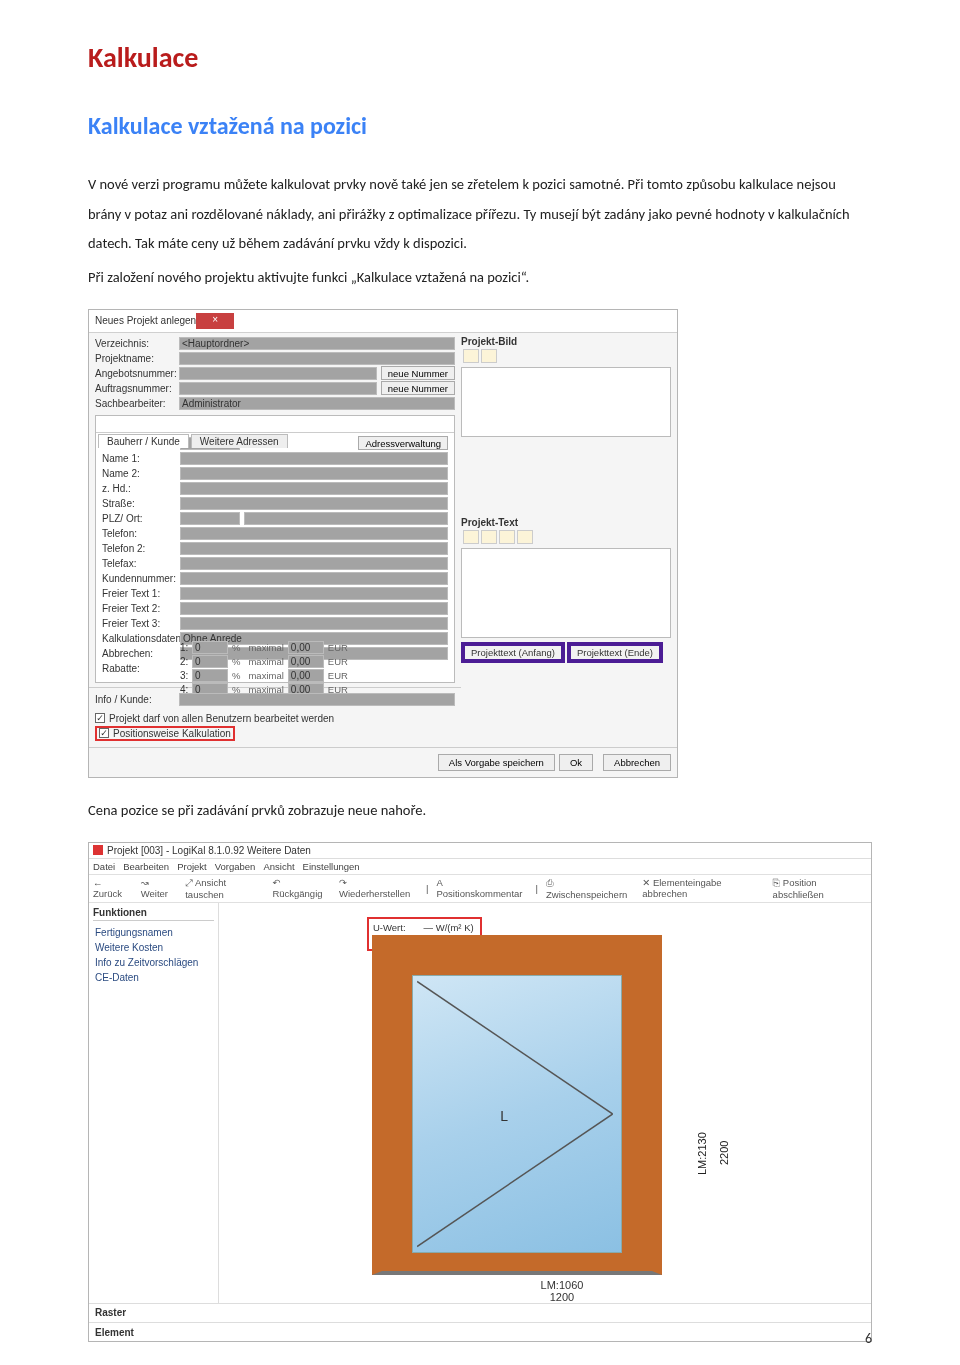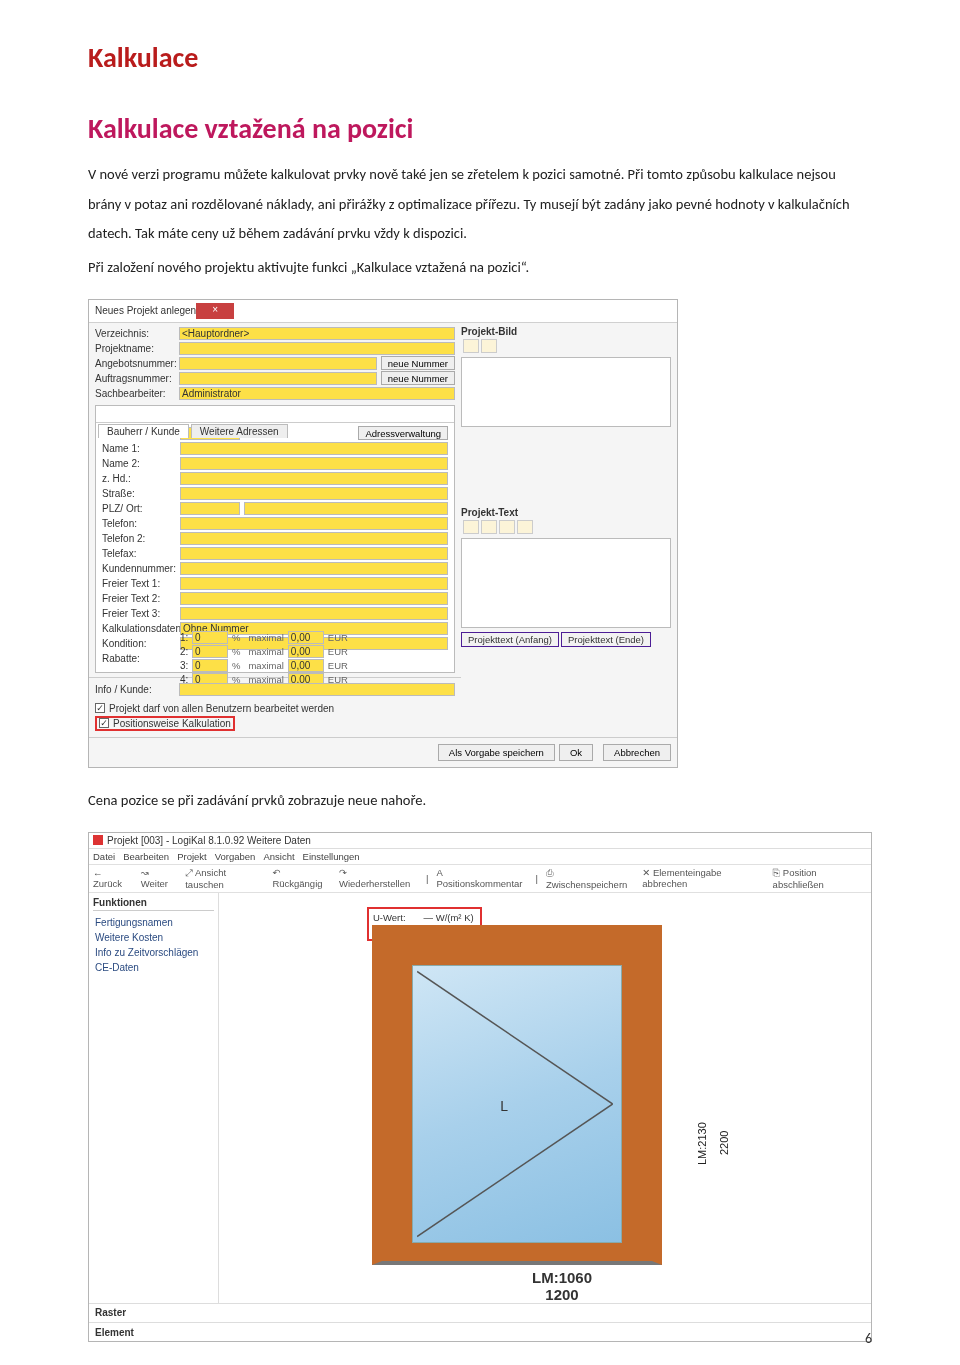--- a/index.html
+++ b/index.html
@@ -10,24 +10,24 @@
     padding: 40px 88px 30px 88px;
     width: 960px;
   }
   h1 {
     color: #b91c1c;
     font-size: 28px;
     font-weight: 600;
     margin-bottom: 36px;
   }
   h2 {
-    color: #be185d;
-    font-size: 28px;
+    color: #3b82f6;
+    font-size: 24px;
     font-weight: 600;
-    margin-bottom: 14px;
+    margin-bottom: 30px;
   }
   p {
     font-size: 14.5px;
     line-height: 2.05;
     color: #222;
     margin-bottom: 4px;
   }
   .dialog {
     margin-top: 16px;
     border: 1px solid #b5b5b5;
@@ -58,21 +58,21 @@
     display: flex;
     padding: 3px 6px 6px 6px;
     gap: 6px;
   }
   .dlg-left { flex: 1; }
   .dlg-right { width: 210px; }
   .row { display: flex; align-items: center; height: 15px; }
   .lbl { width: 84px; font-size: 10px; }
   .inp {
     border: 1px solid #bbb;
-    background: #fde047;
+    background: #a3a3a3;
     height: 13px;
     flex: 1;
     padding: 0 2px;
     font-size: 10px;
   }
   .inp.sm { flex: none; width: 60px; }
   .btn-sm {
     border: 1px solid #aaa;
     background: #efefef;
     font-size: 9.5px;
@@ -137,21 +137,21 @@
   .dlg-footer {
     display: flex;
     justify-content: flex-end;
     padding: 6px;
     border-top: 1px solid #ccc;
   }
   .dlg-footer .left, .dlg-footer .right { display: flex; gap: 6px; }
   .dlg-footer .btn-sm { height: 17px; padding: 0 10px; }
   .bot-tabs { display: flex; gap: 2px; margin-top: 4px; }
   .bot-tab {
-    border: 1px solid #4c1d95;
+    border: 4px solid #4c1d95;
     background: #f2f2f2;
     font-size: 9.5px;
     padding: 1px 6px;
   }
 
   
   .window2 {
     margin-top: 16px;
     border: 1px solid #b5b5b5;
     background: #fff;
@@ -235,23 +235,22 @@
     color: #222;
   }
   .dim-right .v {
     transform: rotate(-90deg);
     transform-origin: left top;
     position: absolute;
     white-space: nowrap;
   }
   .dim-bottom {
     text-align: center;
-    font-size: 15px;
+    font-size: 11px;
     margin-top: 4px;
-    font-weight: bold;
   }
   .w2-bottom {
     border-top: 1px solid #ddd;
     padding: 3px 6px;
     font-size: 10px;
     display: flex; flex-direction: column; gap: 2px;
   }
   .s-line { border-top: 1px solid #ddd; margin: 2px -6px; }
   .pagenum {
     position: fixed;
@@ -355,24 +354,24 @@
           <div class="row">
               <span class="lbl">Freier Text 2:</span>
               <div class="inp"></div>
             </div>
           <div class="row">
               <span class="lbl">Freier Text 3:</span>
               <div class="inp"></div>
             </div>
           <div class="row">
               <span class="lbl">Kalkulationsdaten:</span>
-              <div class="inp">Ohne Nummer</div>
-            </div>
-          <div class="row">
-              <span class="lbl">Kondition:</span>
+              <div class="inp">Ohne Anrede</div>
+            </div>
+          <div class="row">
+              <span class="lbl">Abbrechen:</span>
               <div class="inp"></div>
             </div>
           <div class="row">
               <span class="lbl">Rabatte:</span>
             <div style="flex:1">
               <div class="rabatte">
                   <span class="lbl2">1:</span>
                   <div class="inp">0</div>
                   <span class="mx">%</span>
                   <span class="mx">maximal</span>

